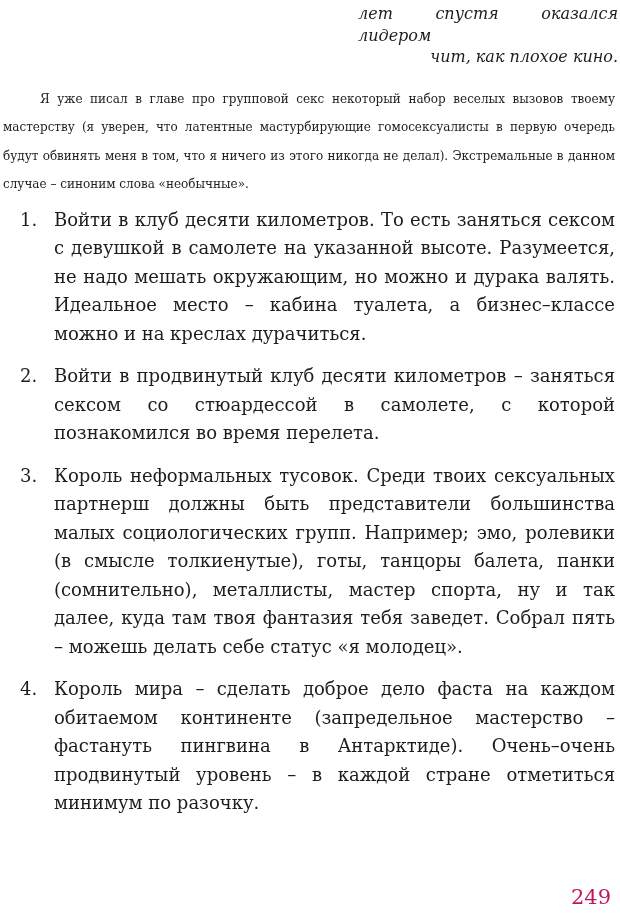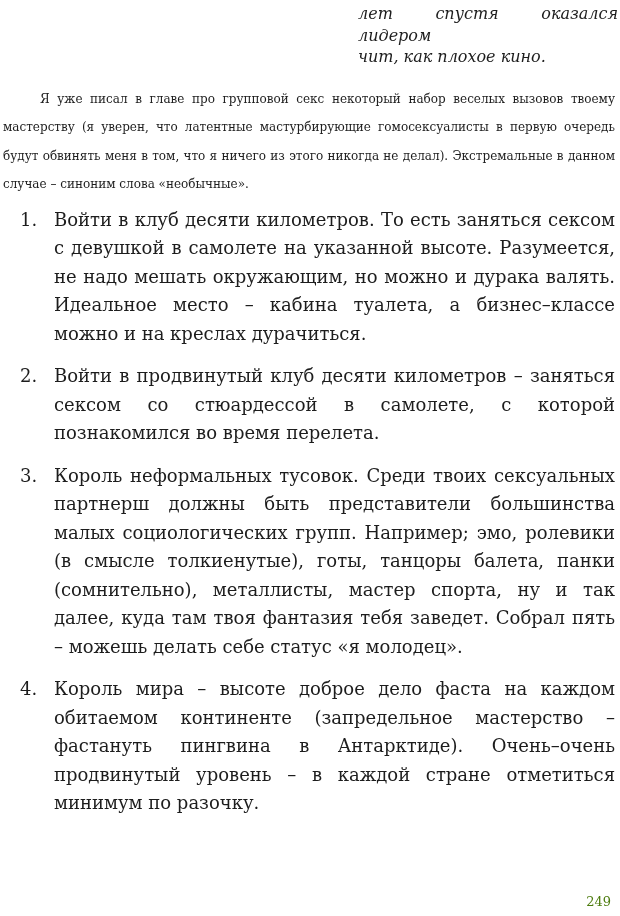--- a/index.html
+++ b/index.html
@@ -18,21 +18,21 @@
     box-sizing: border-box;
   }
   
   .epigraph {
     margin: 3px 2px 0 358px;
     font-style: italic;
     font-size: 16px;
     line-height: 21.5px;
   }
   .epi-line {
-    text-align: left;
+    text-align: right;
   }
   .epi-line.just {
     text-align: justify;
     text-align-last: justify;
   }
   
   .para {
     margin: 17px 5px 0 3px;
     font-size: 12px;
     line-height: 28.5px;
@@ -60,22 +60,22 @@
   .item-text {
     display: block;
     text-align: justify;
     margin-left: 8px;
   }
   
   .page-number {
     position: absolute;
     right: 9px;
     bottom: 7px;
-    font-size: 13px;
-    color: #4d7c0f;
+    font-size: 21px;
+    color: #be185d;
   }
 </style>
 </head>
 <body>
 
 <div class="page">
 
   <div class="epigraph">
     <div class="epi-line just">лет спустя оказался лидером</div>
     <div class="epi-line">чит, как плохое кино.</div>
@@ -91,20 +91,20 @@
     <li>
       <span class="item-num">2.</span>
       <span class="item-text">Войти в продвинутый клуб десяти километров – заняться сексом со стюардессой в самолете, с которой познакомился во время перелета.</span>
     </li>
     <li>
       <span class="item-num">3.</span>
       <span class="item-text">Король неформальных тусовок. Среди твоих сексуальных партнерш должны быть представители большинства малых социологических групп. Например; эмо, ролевики (в смысле толкиенутые), готы, танцоры балета, панки (сомнительно), металлисты, мастер спорта, ну и так далее, куда там твоя фантазия тебя заведет. Собрал пять – можешь делать себе статус «я молодец».</span>
     </li>
     <li>
       <span class="item-num">4.</span>
-      <span class="item-text">Король мира – высоте доброе дело фаста на каждом обитаемом континенте (запредельное мастерство – фастануть пингвина в Антарктиде). Очень–очень продвинутый уровень – в каждой стране отметиться минимум по разочку.</span>
+      <span class="item-text">Король мира – сделать доброе дело фаста на каждом обитаемом континенте (запредельное мастерство – фастануть пингвина в Антарктиде). Очень–очень продвинутый уровень – в каждой стране отметиться минимум по разочку.</span>
     </li>
 
   </ol>
 
   <div class="page-number">249</div>
 
 </div>
 
 </body></html>

